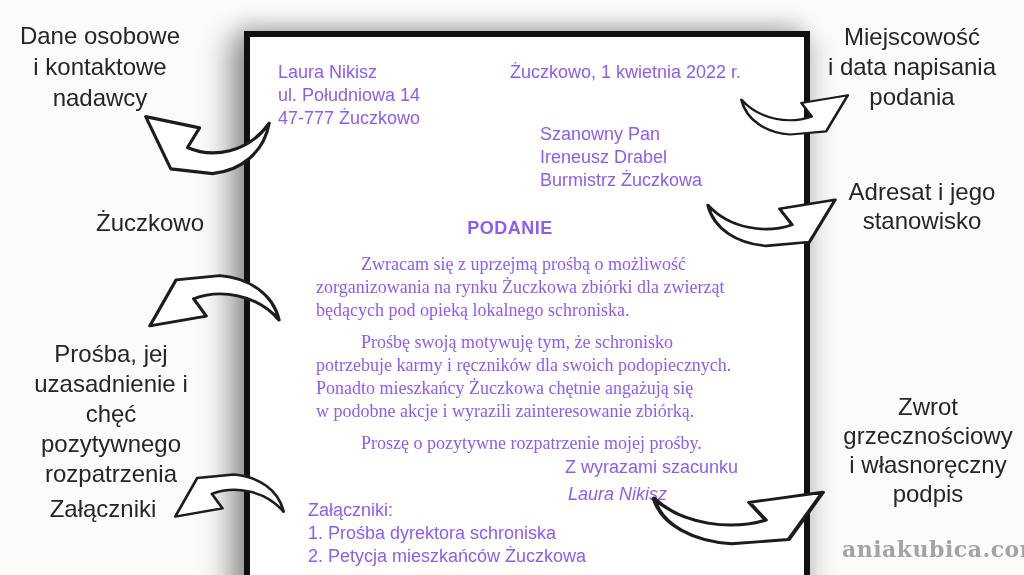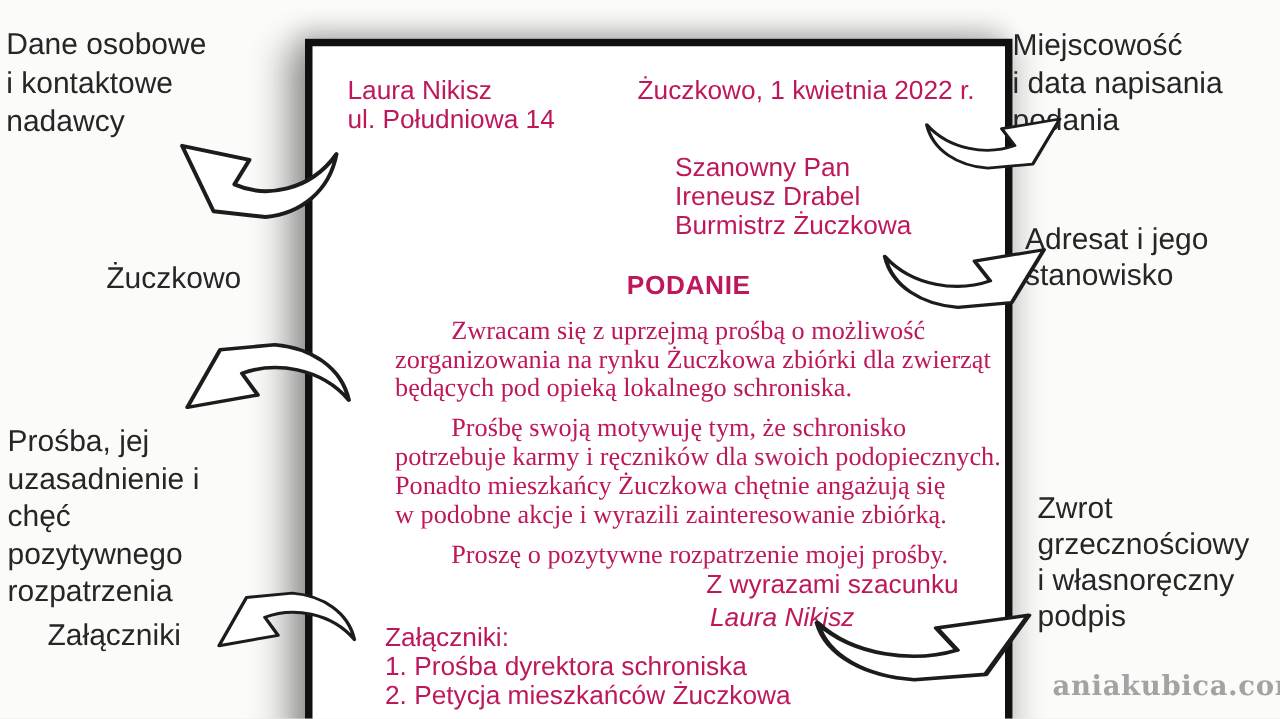--- a/index.html
+++ b/index.html
@@ -8,36 +8,36 @@
     background:#fbfbfa;
     font-family:"Liberation Sans","DejaVu Sans",sans-serif;
     color:#2d2d2d;
   }
   
   .doc{
     position:absolute;left:244px;top:31px;width:554px;height:560px;
     background:#ffffff;border:6px solid #101010;z-index:1;
     box-shadow:-18px 6px 26px rgba(0,0,0,.30), -6px -8px 18px rgba(0,0,0,.18), 12px 8px 18px rgba(0,0,0,.10);
   }
-  .doc .blk{position:absolute;font-size:21px;line-height:23px;color:#be185d;white-space:nowrap;}
+  .doc .blk{position:absolute;font-size:18px;line-height:23px;color:#8b5cf6;white-space:nowrap;}
   .snd{left:28px;top:24px;}
   .pdate{left:260px;top:24px;}
   .adr{left:290px;top:86px;}
   .ltitle{left:0;top:180px;width:520px;text-align:center;
-          font-size:22px;font-weight:bold;color:#151515;letter-spacing:.5px;white-space:nowrap;padding-left:41px;}
+          font-size:22px;font-weight:bold;color:#151515;letter-spacing:.5px;white-space:nowrap;}
   .lbody{left:50px;top:216px;}
   .lbody .para{margin:0 0 9px 16px;font-family:Liberation Serif, serif;}
   .lbody .ln{white-space:nowrap;}
   .lbody .first{padding-left:45px;}
   .closing{left:315px;top:419px;}
   .signature{left:318px;top:446px;font-size:18px;line-height:24px;
              font-style:italic;color:#8d8d8d;}
   .attach{left:58px;top:462px;line-height:22.5px;}
   
-  .label{position:absolute;z-index:2;
+  .label{position:absolute;z-index:2;text-align:center;
          font-size:24px;line-height:30px;color:#262626;}
   .lab-sender{left:5px;top:20px;width:190px;line-height:31px;}
   .lab-header{left:85px;top:208px;width:130px;}
   .lab-request{left:6px;top:339px;width:210px;}
   .lab-attach{left:38px;top:494px;width:130px;}
   .lab-place{left:810px;top:22px;width:204px;}
   .lab-addressee{left:820px;top:177px;width:204px;line-height:29px;}
   .lab-closing{left:830px;top:392px;width:196px;line-height:29px;}
   .watermark{position:absolute;left:842px;top:536px;z-index:2;
     font-family:"DejaVu Serif","Liberation Serif",serif;font-weight:bold;
@@ -56,20 +56,21 @@
 </style>
 </head>
 <body>
 
 <div class="stage">
 
   <div class="doc">
     <div class="blk snd">
       <div>Laura Nikisz</div>
       <div>ul. Południowa 14</div>
+      <div>47-777 Żuczkowo</div>
     </div>
     <div class="blk pdate">Żuczkowo, 1 kwietnia 2022 r.</div>
     <div class="blk adr">
       <div>Szanowny Pan</div>
       <div>Ireneusz Drabel</div>
       <div>Burmistrz Żuczkowa</div>
     </div>
     <div class="blk ltitle">PODANIE</div>
 
     <div class="blk lbody">

